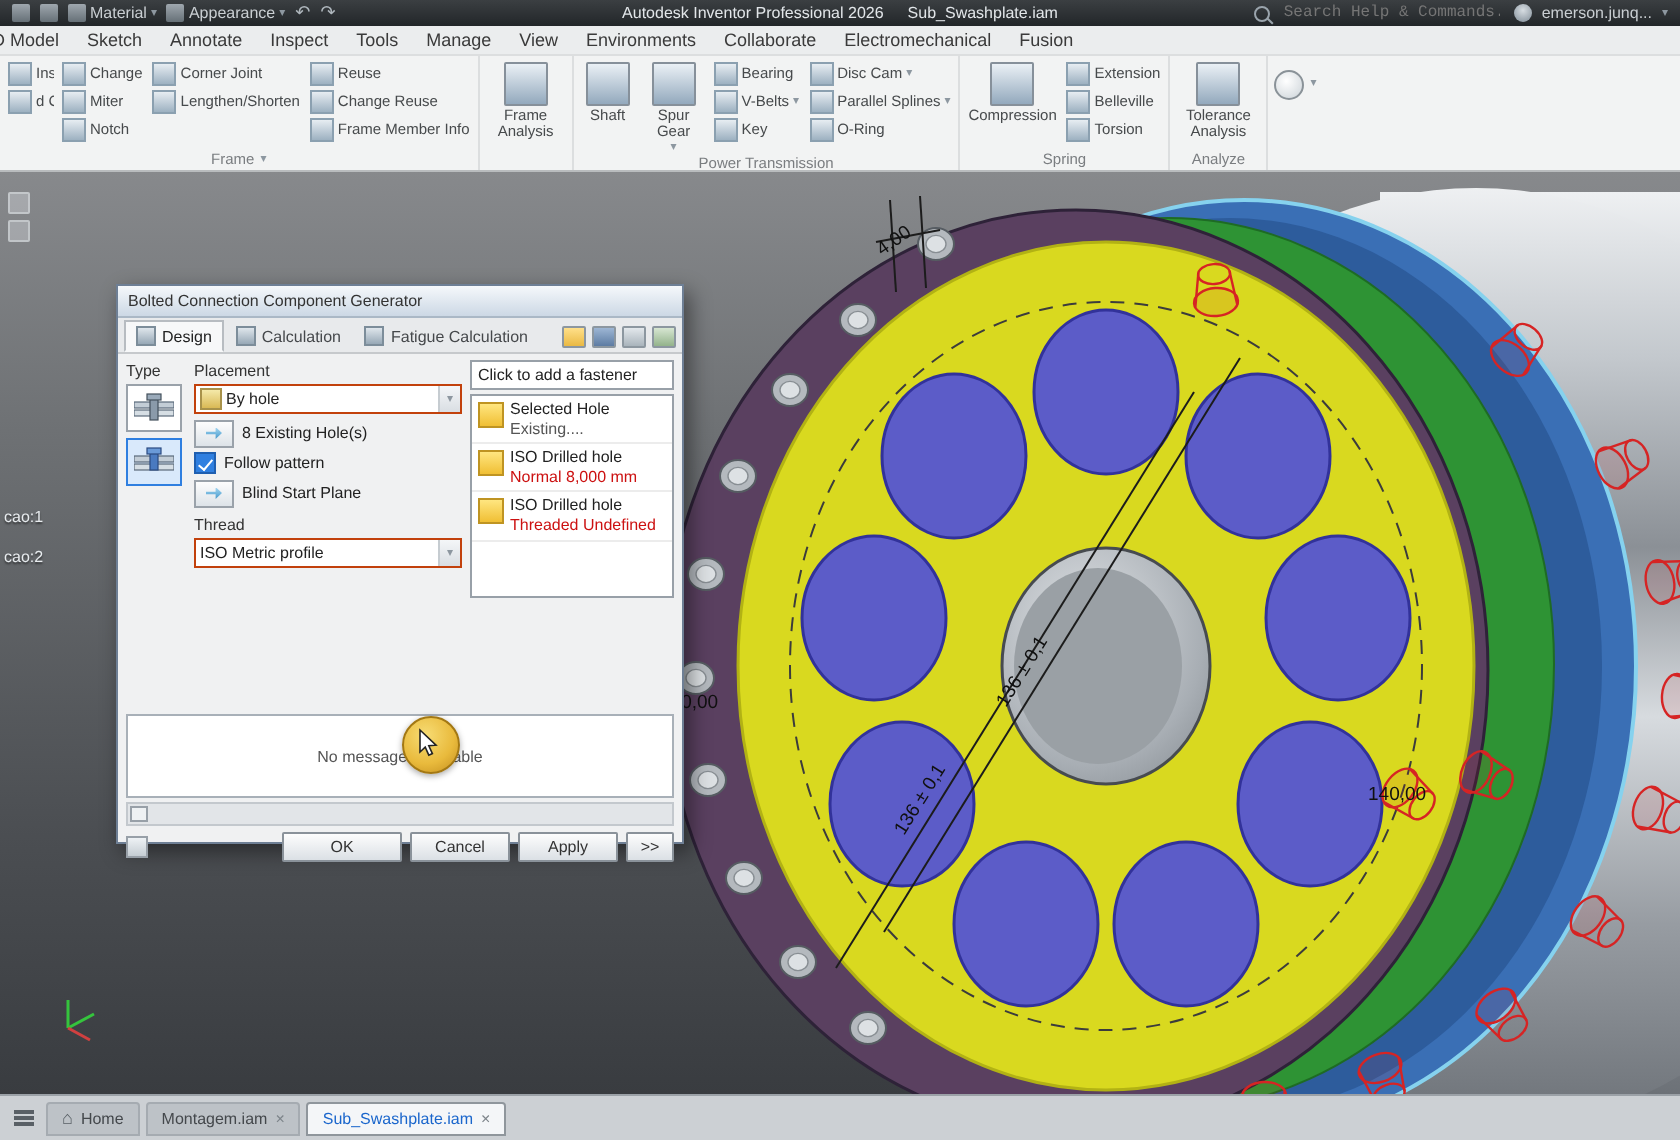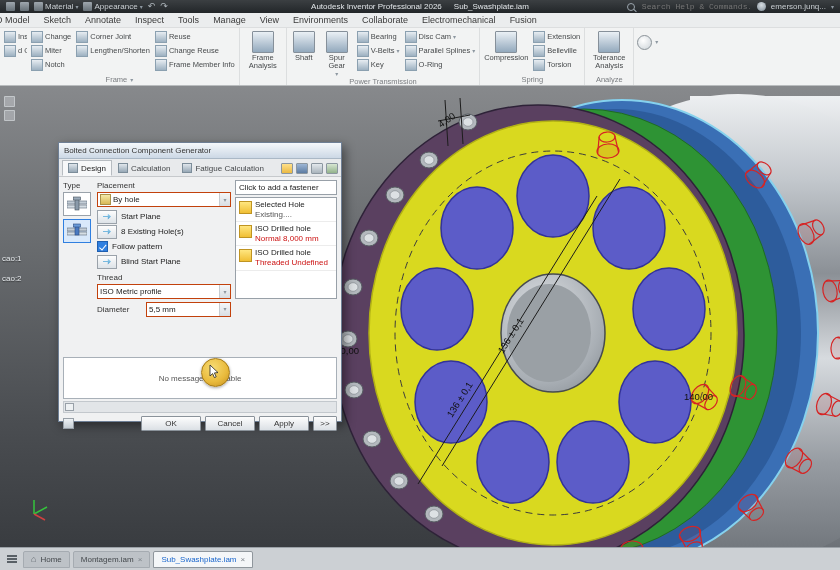--- a/index.html
+++ b/index.html
@@ -476,55 +476,40 @@
             <span class="dicon"></span>
             <span class="dtext">By hole</span>
             <span class="dbtn">
                 <span class="car">▾</span>
               </span>
           </div>
           <div class="prow">
             <span class="pbtn">
                 <span class="arrow-ic"></span>
               </span>
-            <span>Start Plane</span>
-          </div>
-          <div class="prow">
-            <span class="pbtn">
-                <span class="arrow-ic"></span>
-              </span>
             <span>8 Existing Hole(s)</span>
           </div>
           <div class="prow">
             <span class="chk"></span>
             <span>Follow pattern</span>
           </div>
           <div class="prow">
             <span class="pbtn">
                 <span class="arrow-ic"></span>
               </span>
             <span>Blind Start Plane</span>
           </div>
 
           <div class="thread">
             <div class="sec-label">Thread</div>
             <div class="drop">
               <span class="dtext">ISO Metric profile</span>
               <span class="dbtn">
                   <span class="car">▾</span>
                 </span>
-            </div>
-            <div class="trow">
-              <span class="tlabel">Diameter</span>
-              <div class="drop tdrop" style="margin-bottom:0">
-                <span class="dtext">5,5 mm</span>
-                <span class="dbtn">
-                    <span class="car">▾</span>
-                  </span>
-              </div>
             </div>
           </div>
         </div>
 
         <div class="col-right">
           <div class="fhead">Click to add a fastener</div>
           <div class="flist">
             <div class="fitem first">
               <span class="ficon"></span>
               <span>

